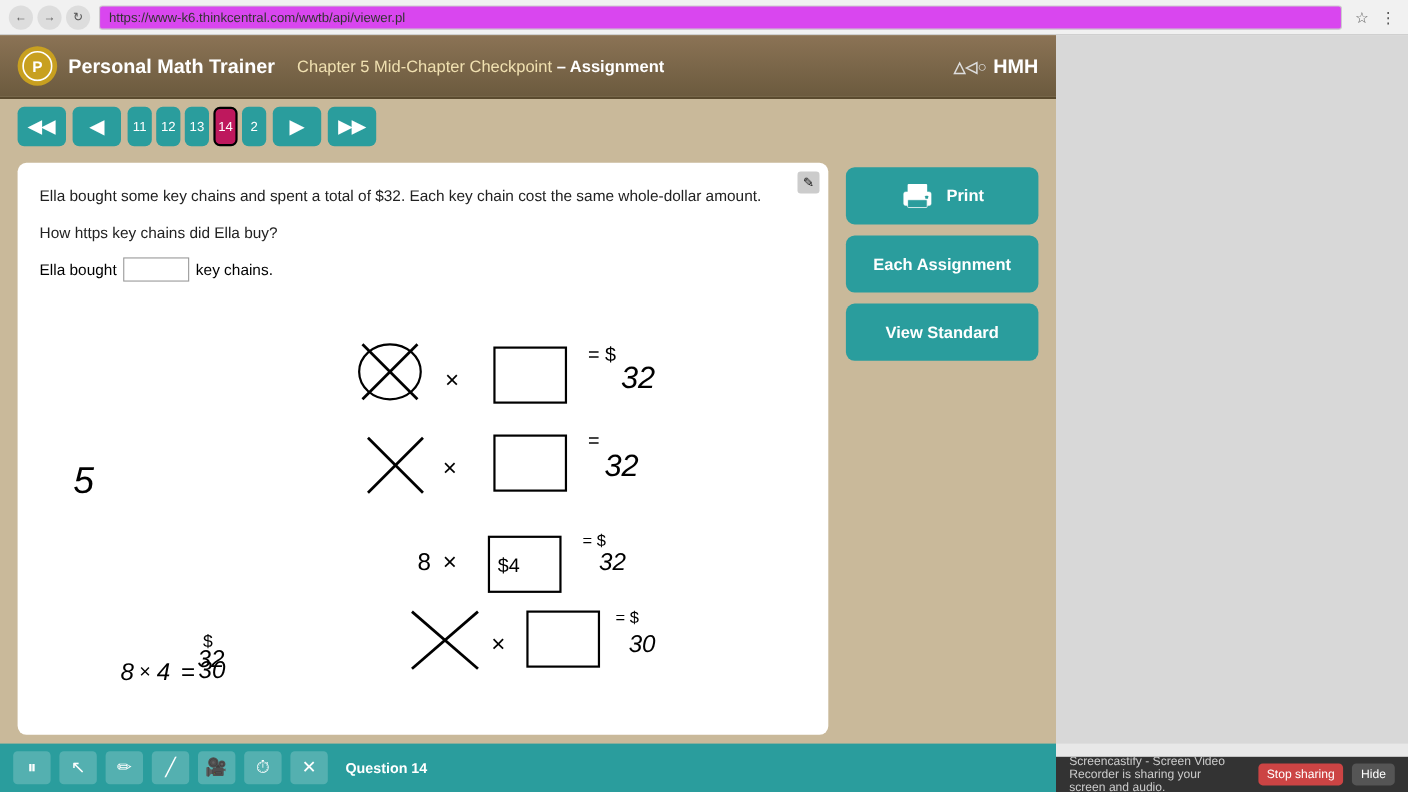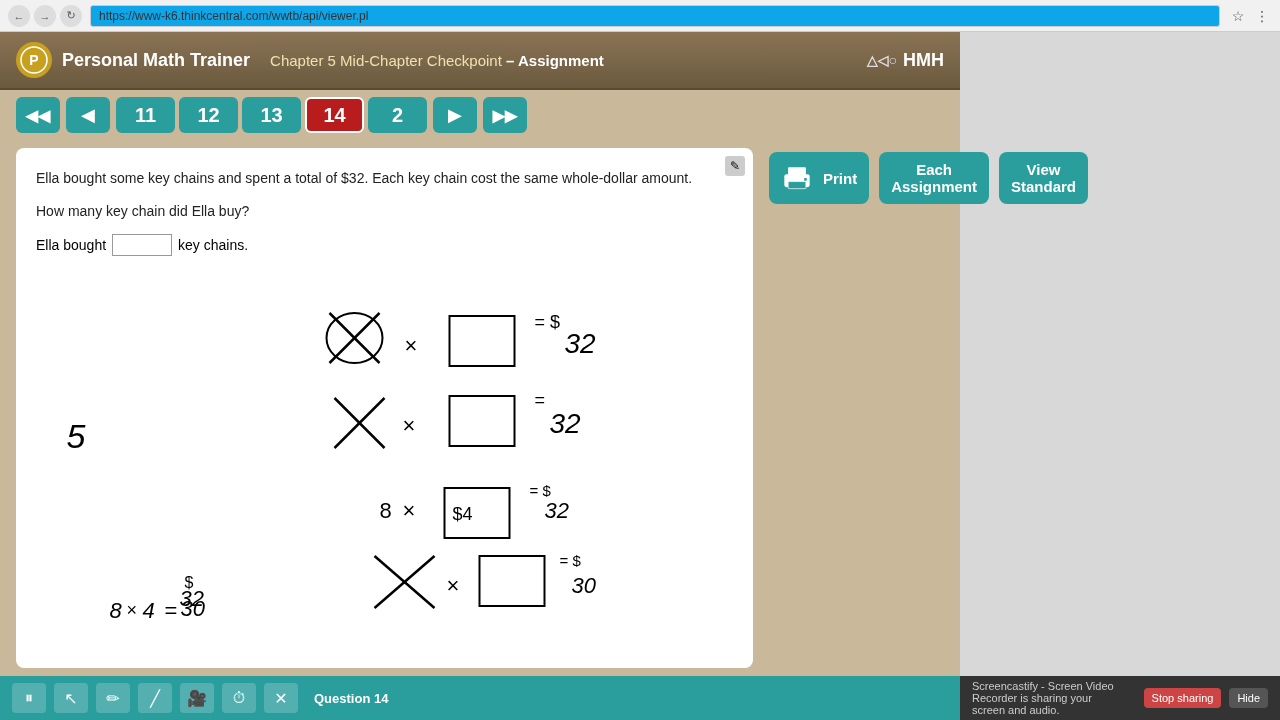--- a/index.html
+++ b/index.html
@@ -23,21 +23,21 @@
       background: #ddd;
       cursor: pointer;
       display: flex; align-items: center; justify-content: center;
       font-size: 11px; color: #555;
     }
     .address-bar {
       flex: 1;
       height: 22px;
       border: 1px solid #ccc;
       border-radius: 3px;
-      background: #0ea5e9;
+      background: #d946ef;
       padding: 0 8px;
       font-size: 12px;
       color: #333;
       display: flex; align-items: center;
     }
     .browser-actions { display: flex; gap: 4px; }
     .browser-action-btn { width: 20px; height: 20px; background: none; border: none; cursor: pointer; font-size: 14px; color: #555; }
 
     
     .app { width: 960px; margin: 0; background: #c9b99a; position: relative; height: 688px; }
@@ -100,31 +100,31 @@
     .nav-btn-arrow {
       width: 44px; height: 36px;
       background: #2a9d9d;
       border: none;
       border-radius: 6px;
       cursor: pointer;
       display: flex; align-items: center; justify-content: center;
       color: white; font-size: 18px;
     }
     .page-num {
-      width: 59px; height: 36px;
+      width: 22px; height: 36px;
       background: #2a9d9d;
       border: none;
       border-radius: 6px;
       cursor: pointer;
-      color: white; font-size: 20px; font-weight: bold;
+      color: white; font-size: 12px; font-weight: normal;
       display: flex; align-items: center; justify-content: center;
     }
     .page-num.active {
-      background: #b91c1c;
-      border: 2px solid #ffffff;
+      background: #be185d;
+      border: 2px solid #000000;
     }
     .page-nums { display: flex; gap: 4px; }
 
     
     .main-content {
       display: flex;
       padding: 8px 16px;
       gap: 16px;
       height: calc(688px - 58px - 50px - 44px);
     }
@@ -162,21 +162,21 @@
     .drawing-area {
       position: absolute;
       top: 0; left: 0; right: 0; bottom: 0;
       pointer-events: none;
     }
 
     
     .sidebar {
       width: 175px;
       display: flex;
-      flex-direction: row;
+      flex-direction: column;
       gap: 10px;
       padding-top: 4px;
     }
     .sidebar-btn {
       background: #2a9d9d;
       border: none;
       border-radius: 8px;
       cursor: pointer;
       color: white;
       font-size: 15px;
@@ -222,21 +222,21 @@
       margin-left: 8px;
       text-align: right;
     }
 
     
     .screencastify-bar {
       position: absolute;
       bottom: 0;
       left: 960px;
       width: 320px;
-      height: 44px;
+      height: 32px;
       background: #333;
       display: flex;
       align-items: center;
       padding: 0 12px;
       gap: 8px;
       font-size: 11px;
       color: #ccc;
     }
     .screencastify-text { flex: 1; }
     .stop-btn {
@@ -346,21 +346,21 @@
   </div>
 
   <div class="main-content">
 
     <div class="question-area">
       <div class="edit-icon">✎</div>
       <div class="question-text">
         <span>Ella bought some key chains and spent a total of $32. Each key chain cost the same whole-dollar amount.</span><br>
       </div>
       <div class="question-text">
-        <span>How many key chain did Ella buy?</span>
+        <span>How https key chains did Ella buy?</span>
       </div>
       <div class="answer-line">
         <span>Ella bought</span>
         <input class="answer-input" type="text" style="">
         <span>key chains.</span>
       </div>
 
       <svg class="drawing-area" viewBox="0 0 720 520" xmlns="http://www.w3.org/2000/svg" style="position:absolute;top:0;left:0;width:100%;height:100%">
 
         <line x1="305" y1="165" x2="355" y2="215" stroke="black" stroke-width="2.5"></line>

